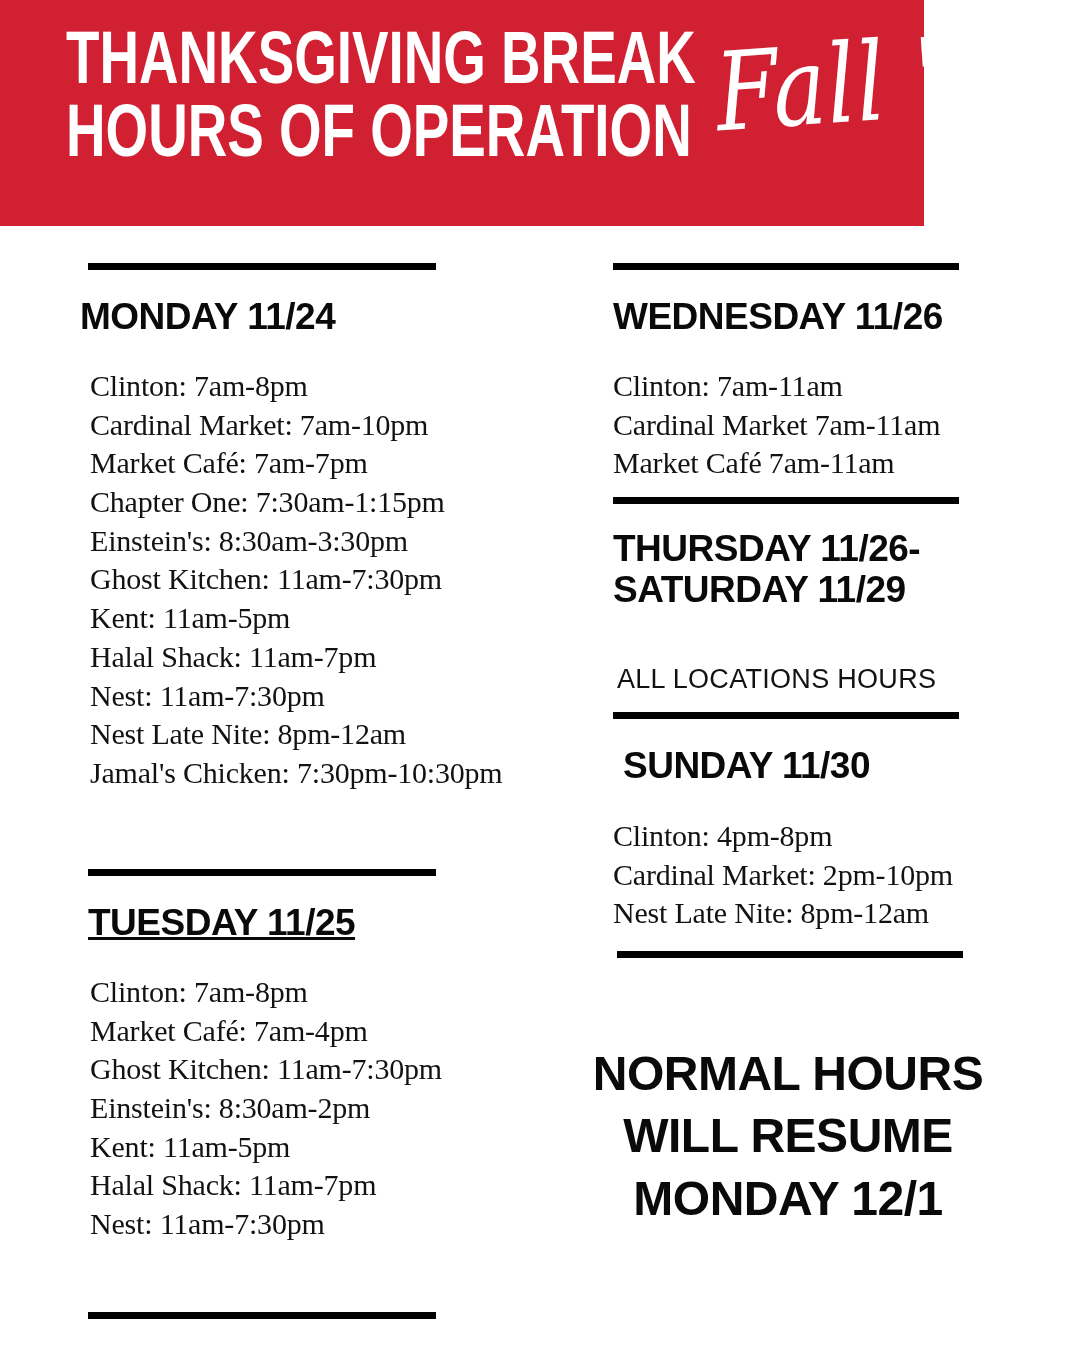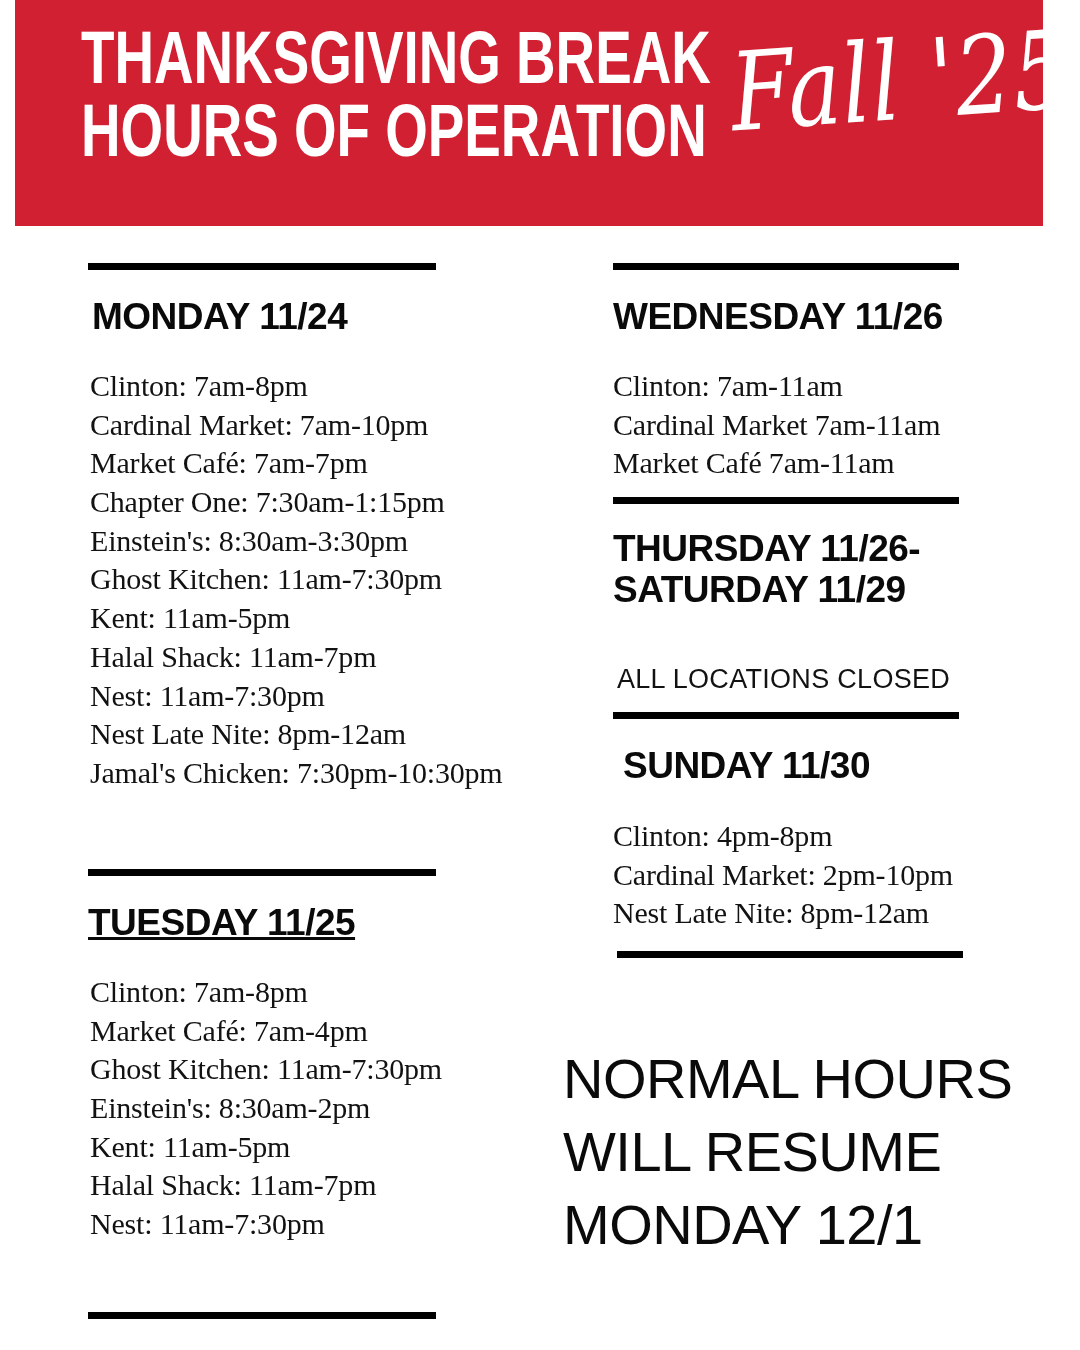--- a/index.html
+++ b/index.html
@@ -7,22 +7,22 @@
     width:1080px;height:1350px;
     background:#ffffff;
     font-family:"Liberation Sans", sans-serif;
     color:#0a0a0a;
     overflow:hidden;
     position:relative;
   }
 
   
   .banner{
-    position:absolute;left:15px;top:0;
-    width:1028px;height:226px;
+    position:absolute;left:0;top:0;
+    width:924px;height:226px;
     background:#D02032;
   }
   .banner-title{
     position:absolute;left:66px;top:22px;
     width:630px;
     color:#ffffff;
     font-family:"Liberation Sans Narrow","Liberation Sans",sans-serif;
     font-weight:700;
     font-size:60px;
     line-height:0.98;
@@ -76,33 +76,33 @@
   .closed-note{
     font-family:"Liberation Sans", sans-serif;
     font-weight:400;
     font-size:27px;
     letter-spacing:0.3px;
     color:#121212;
   }
 
   .resume{
     font-family:"Liberation Sans", sans-serif;
-    font-weight:400;
-    font-size:56px;
+    font-weight:700;
+    font-size:48px;
     line-height:1.30;
     letter-spacing:-0.5px;
-    text-align:left;
+    text-align:center;
     text-transform:uppercase;
     color:#0a0a0a;
     white-space:pre-line;
   }
 
   
   #rule-l1{position:absolute;left:88px;top:263px;}
-  #head-mon{position:absolute;left:92px;top:296px;}
+  #head-mon{position:absolute;left:80px;top:296px;}
   #hours-mon{position:absolute;left:90px;top:367px;width:440px;}
   #rule-l2{position:absolute;left:88px;top:869px;}
   #head-tue{position:absolute;left:88px;top:902px;text-decoration:underline;}
   #hours-tue{position:absolute;left:90px;top:973px;width:440px;}
   #rule-l3{position:absolute;left:88px;top:1312px;}
 
   #rule-r1{position:absolute;left:613px;top:263px;}
   #head-wed{position:absolute;left:613px;top:296px;}
   #hours-wed{position:absolute;left:613px;top:367px;width:420px;}
   #rule-r2{position:absolute;left:613px;top:497px;}
@@ -167,21 +167,21 @@
   <div>Clinton: 7am-11am</div>
   <div>Cardinal Market 7am-11am</div>
   <div>Market Café 7am-11am</div>
 </div>
 
 <div class="rule right-w" id="rule-r2"></div>
 
 <div class="day-head" id="head-thu">THURSDAY 11/26-
 SATURDAY 11/29</div>
 
-<div class="closed-note" id="note-closed">ALL LOCATIONS CLOSED</div>
+<div class="closed-note" id="note-closed">ALL LOCATIONS HOURS</div>
 
 <div class="rule right-w" id="rule-r3"></div>
 
 <div class="day-head" id="head-sun">SUNDAY 11/30</div>
 
 <div class="hours" id="hours-sun">
   <div>Clinton: 4pm-8pm</div>
   <div>Cardinal Market: 2pm-10pm</div>
   <div>Nest Late Nite: 8pm-12am</div>
 </div>

